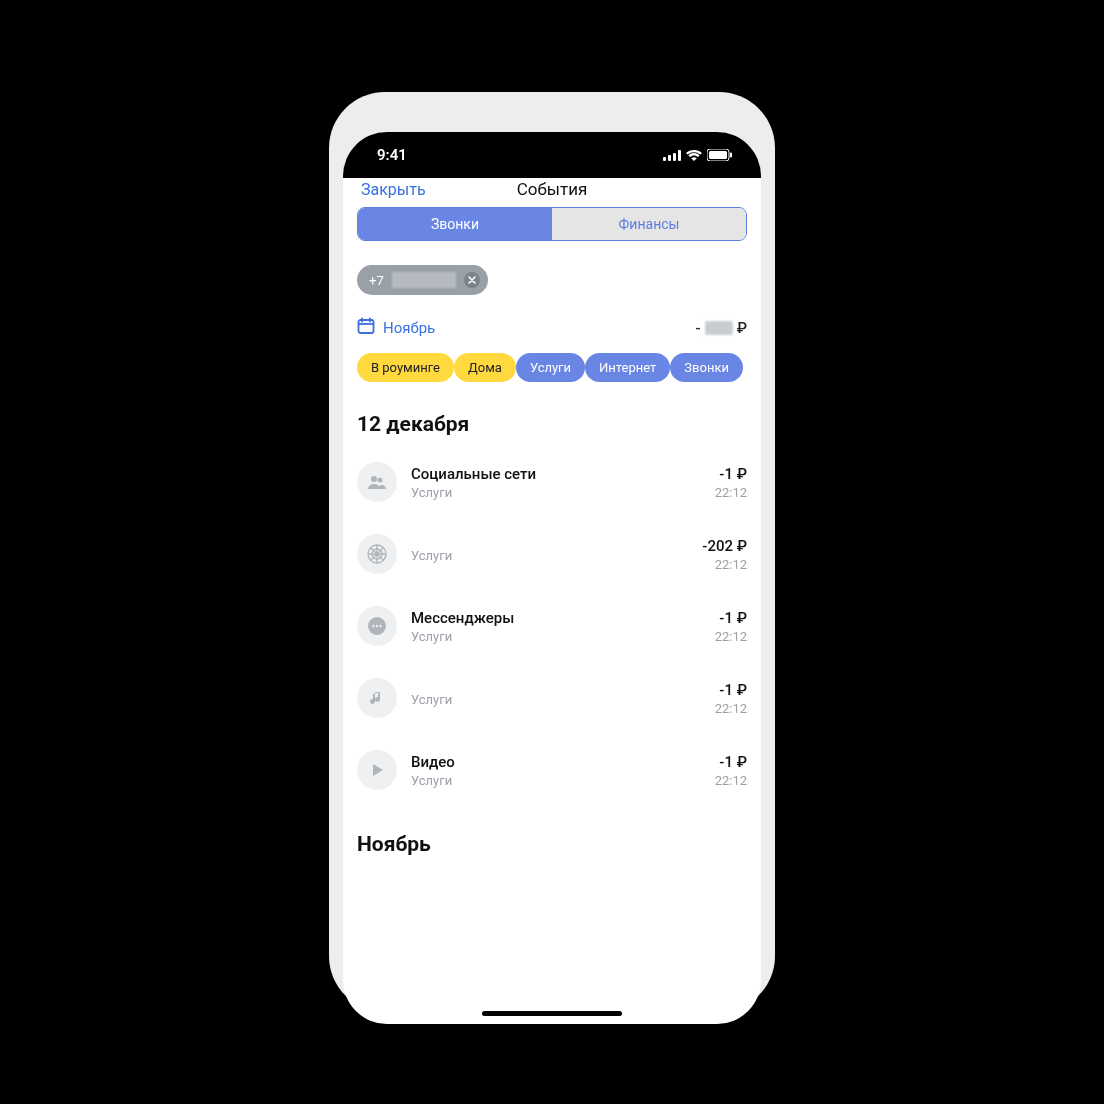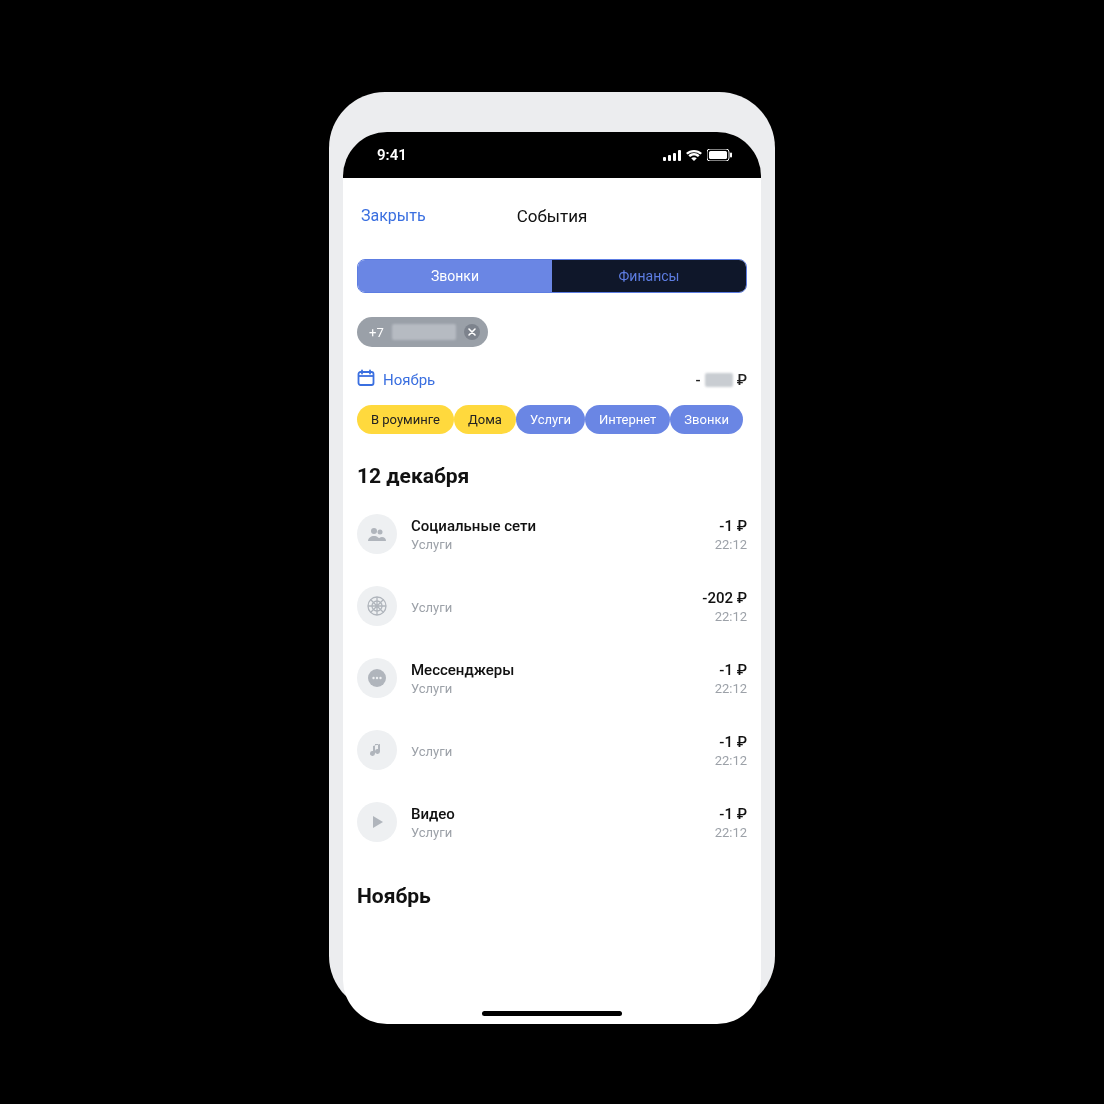--- a/index.html
+++ b/index.html
@@ -54,22 +54,22 @@
     padding: 0 28px 0 34px;
     font-size: 15px;
     font-weight: 600;
     flex-shrink: 0;
   }
   .status-icons { display: flex; gap: 5px; align-items: center; }
   .signal, .wifi, .battery { display: inline-block; }
   .signal svg, .wifi svg, .battery svg { display:block; }
   .navbar {
     display: flex;
-    align-items: center;
-    padding: 28px 18px;
+    align-items: flex-end;
+    padding: 2px 18px;
     position: relative;
     flex-shrink: 0;
   }
   .close-btn {
     color: #3a6fe0;
     font-size: 16px;
     cursor: pointer;
   }
   .navtitle {
     position: absolute;
@@ -90,21 +90,21 @@
   }
   .seg {
     flex: 1;
     display: flex;
     align-items: center;
     justify-content: center;
     font-size: 14px;
     cursor: pointer;
   }
   .seg.active { background: #6a86e4; color: #fff; }
-  .seg:not(.active) { background: #0f172a; color: #5d7de2; }
+  .seg:not(.active) { background: #e5e5e5; color: #5d7de2; }
   .chip {
     margin: 10px 14px 0 14px;
     display: inline-flex;
     align-items: center;
     background: #9aa0a8;
     color: #fff;
     border-radius: 16px;
     padding: 5px 8px 5px 12px;
     font-size: 13px;
     gap: 8px;

